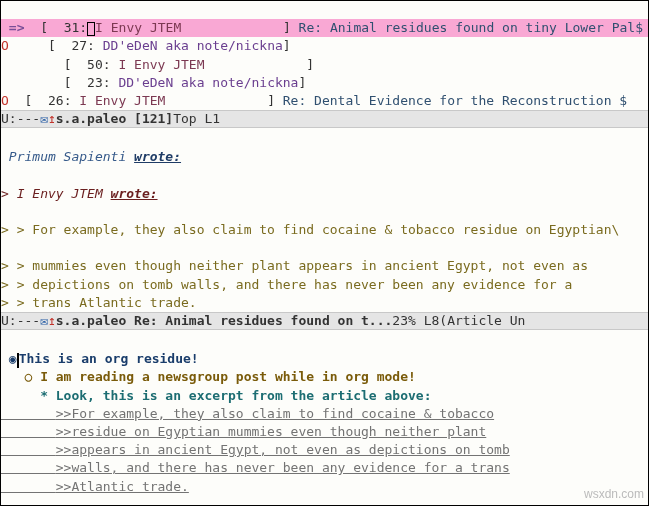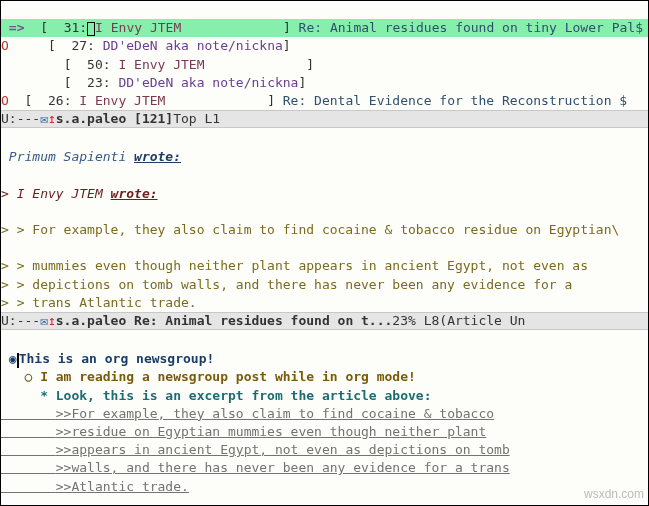--- a/index.html
+++ b/index.html
@@ -9,21 +9,21 @@
     line-height: 1.4;
     background: #fdfdfa;
     color: #333;
     width: 649px;
     height: 506px;
     overflow: hidden;
     border: 1px solid #000;
     position: relative;
   }
   .buf { white-space: pre; overflow: hidden; }
-  .selected { background: #86efac; display: block; }
+  .selected { background: #f9a8d4; display: block; }
   .arrow { color: #7a4f97; font-weight: bold; }
   .bracket { color: #333; }
   .from { color: #6a3e8f; margin-top: 46px; }
   .from-me { color: #7c3952; }
   .subject { color: #305070; }
   .handle { color: #c2322a; }
   .quote { color: #7a6b1f; }
   .modeline {
     background: #e5e5e5;
     color: #333;
@@ -101,21 +101,21 @@
 <div class="modeline">
 <span> U:--- </span>
     <span class="envicon">✉ </span>
     <span class="arrowup">↥ </span>
     <span class="name">s.a.paleo Re: Animal residues found on t...</span>
     <span>   23% L8</span>
     <span>      (Article Un</span>
 </div>
 
 <div class="buf org">
- <span class="bullet1">◉</span><span class="cursor-bar"></span><span class="h1">This is an org newsgroup!</span>
+ <span class="bullet1">◉</span><span class="cursor-bar"></span><span class="h1">This is an org residue!</span>
    <span class="bullet2"></span> <span class="h2">I am reading a newsgroup post while in org mode!</span>
      <span class="bullet3">*</span> <span class="h3">Look, this is an excerpt from the article above:</span>
 <span class="body">       <span>&gt;&gt;For example, they also claim to find cocaine &amp; tobacco</span></span>
 <span class="body">       <span>&gt;&gt;residue on Egyptian mummies even though neither plant</span></span>
 <span class="body">       <span>&gt;&gt;appears in ancient Egypt, not even as depictions on tomb</span></span>
 <span class="body">       <span>&gt;&gt;walls, and there has never been any evidence for a trans</span></span>
 <span class="body">       <span>&gt;&gt;Atlantic trade.</span></span>
 
 </div>
 

